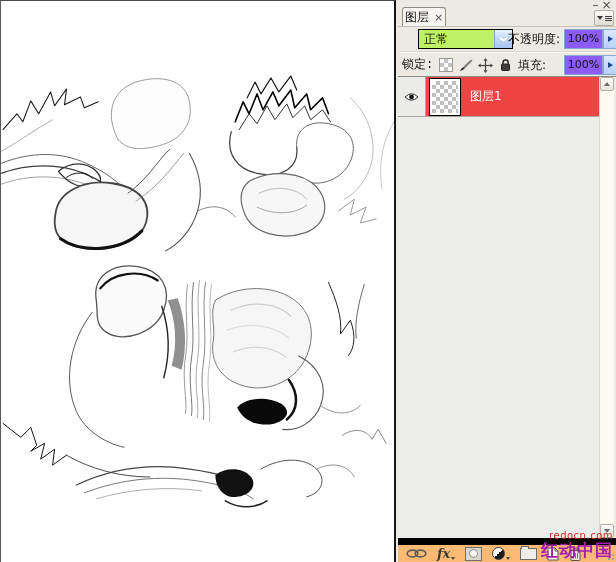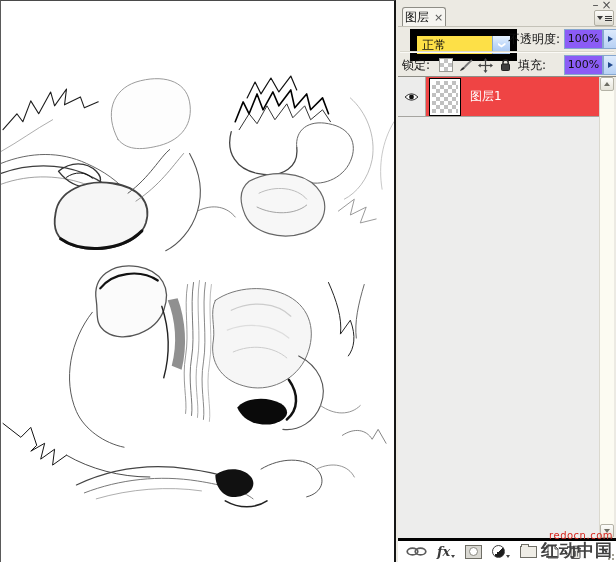--- a/index.html
+++ b/index.html
@@ -29,21 +29,21 @@
   .tab .tab-x{margin-left:5px;color:#555;font-size:11px;}
   .flyout-btn{
     position:absolute;right:2px;top:3px;width:18px;height:14px;
     display:flex;align-items:center;justify-content:center;gap:2px;
     background:linear-gradient(#fcfbf8,#dedcd2);border:1px solid #b0aea2;border-radius:2px;
   }
   .tri-down{width:0;height:0;border-left:3px solid transparent;border-right:3px solid transparent;border-top:4px solid #3a3a3a;}
   .menu-lines{width:7px;height:5px;background:repeating-linear-gradient(#3a3a3a 0 1px,transparent 1px 2px);}
   
   .row1{position:absolute;left:4px;right:2px;top:29px;height:20px;}
-  .combo{position:absolute;left:8px;top:0;width:93px;height:18px;background:#fde047;border:7px solid #000000;}
+  .combo{position:absolute;left:16px;top:0;width:93px;height:18px;background:#bef264;border:1px solid #000000;}
   .combo-text{position:absolute;left:5px;top:0;font-size:12px;line-height:18px;color:#111;}
   .combo-btn{
     position:absolute;right:0;top:0;width:17px;height:18px;
     background:linear-gradient(#e6f2fe 0%,#c2dafa 45%,#a4c4f0 100%);
     border-left:1px solid #86a7cf;display:flex;align-items:center;justify-content:center;
   }
   .chev-white{width:8px;height:5px;background:#fff;clip-path:polygon(0 0,50% 55%,100% 0,100% 45%,50% 100%,0 45%);filter:drop-shadow(0 1px 0 #5f8cc9);}
   .field-label{position:absolute;top:0;font-size:12px;line-height:20px;color:#111;white-space:nowrap;text-align:center;}
   .numbox{
     position:absolute;left:162px;top:0;width:37px;height:18px;background:#8b5cf6;
@@ -90,36 +90,36 @@
     position:absolute;left:0;width:14px;height:14px;
     background:linear-gradient(#fdfdfb,#e6e4da);border:1px solid #b4b2a6;border-radius:2px;
     box-sizing:border-box;display:flex;align-items:center;justify-content:center;
   }
   .scroll-btn.up{top:0;}
   .scroll-btn.down{bottom:0;}
   .tri-up-sm{width:0;height:0;border-left:3.5px solid transparent;border-right:3.5px solid transparent;border-bottom:4px solid #6e6d64;}
   .tri-dn-sm{width:0;height:0;border-left:3.5px solid transparent;border-right:3.5px solid transparent;border-top:4px solid #6e6d64;}
   
   .bottombar{
-    position:absolute;left:0;right:0;bottom:0;height:24px;background:#ffffff;
-    border-top:3px solid #000000;display:flex;align-items:center;padding-left:8px;gap:10px;box-sizing:border-box;
+    position:absolute;left:0;right:0;bottom:0;height:24px;background:#fdba74;
+    border-top:7px solid #000000;display:flex;align-items:center;padding-left:8px;gap:10px;box-sizing:border-box;
   }
   .tool{display:flex;align-items:flex-end;}
   .fx{font-style:italic;font-weight:bold;font-size:13px;color:#3a3a3a;line-height:13px;
       font-family:"DejaVu Serif","Liberation Serif",serif;}
   .mini-caret{width:0;height:0;border-left:2.5px solid transparent;border-right:2.5px solid transparent;border-top:3px solid #444;margin-left:1px;margin-bottom:0;}
   .mask{width:15px;height:12px;background:#d9d8d2;border:1px solid #6f6e66;display:flex;align-items:center;justify-content:center;}
   .mask::before{content:"";width:7px;height:7px;border-radius:50%;background:#fff;border:1px solid #8a8981;}
   .adjust{width:13px;height:13px;border-radius:50%;border:1px solid #3c3c3c;background:linear-gradient(135deg,#fff 0 50%,#1c1c1c 50% 100%);box-sizing:border-box;}
   .folder{width:15px;height:10px;background:#efede6;border:1px solid #6f6e66;position:relative;}
   .folder::before{content:"";position:absolute;top:-3px;left:0;width:6px;height:2px;background:#efede6;border:1px solid #6f6e66;border-bottom:none;}
   
   .watermark{position:absolute;right:3px;bottom:3px;text-align:right;line-height:1;z-index:9;}
   .wm1{font-size:10px;color:#d8251d;display:block;letter-spacing:0.5px;}
-  .wm2{font-size:17px;font-weight:bold;color:#404040;display:block;letter-spacing:1px;margin-top:1px;}
+  .wm2{font-size:17px;font-weight:bold;color:#a21caf;display:block;letter-spacing:1px;margin-top:1px;}
   .resize-grip{position:absolute;right:2px;bottom:2px;width:9px;height:9px;z-index:1;}
   .resize-grip i{position:absolute;width:2px;height:2px;background:#a5a396;}
   .resize-grip i:nth-child(1){right:0;bottom:0;}
   .resize-grip i:nth-child(2){right:4px;bottom:0;}
   .resize-grip i:nth-child(3){right:0;bottom:4px;}
 </style>
 </head>
 <body>
 
 <div class="canvas-area">
@@ -226,21 +226,21 @@
     <span class="field-label" style="left:106px;">不透明度:</span>
     <div class="numbox">100%</div>
     <div class="spin-btn">
         <i class="tri-right"></i>
       </div>
   </div>
 
   <div class="hsep"></div>
 
   <div class="row2">
-    <span class="field-label" style="left:0;">锁定:</span>
+    <span class="field-label" style="left:0;font-family:Liberation Mono, monospace;">锁定:</span>
     <div class="lock-icons">
       <span class="icon-cell">
           <i class="checker-sm"></i>
         </span>
       <span class="icon-cell">
         <svg width="14" height="13" viewBox="0 0 14 13">
             <path d="M4.5,8 C7,5 10,2 12.5,0.5 L13.5,1.8 C11,4 8,7 5.8,9.2 Z" fill="#777"></path>
             <path d="M4.5,8 L5.8,9.2 C4.5,10.5 3,11.5 1,12 C1.5,10 2.8,9 4.5,8 Z" fill="#333"></path>
           </svg>
       </span>

